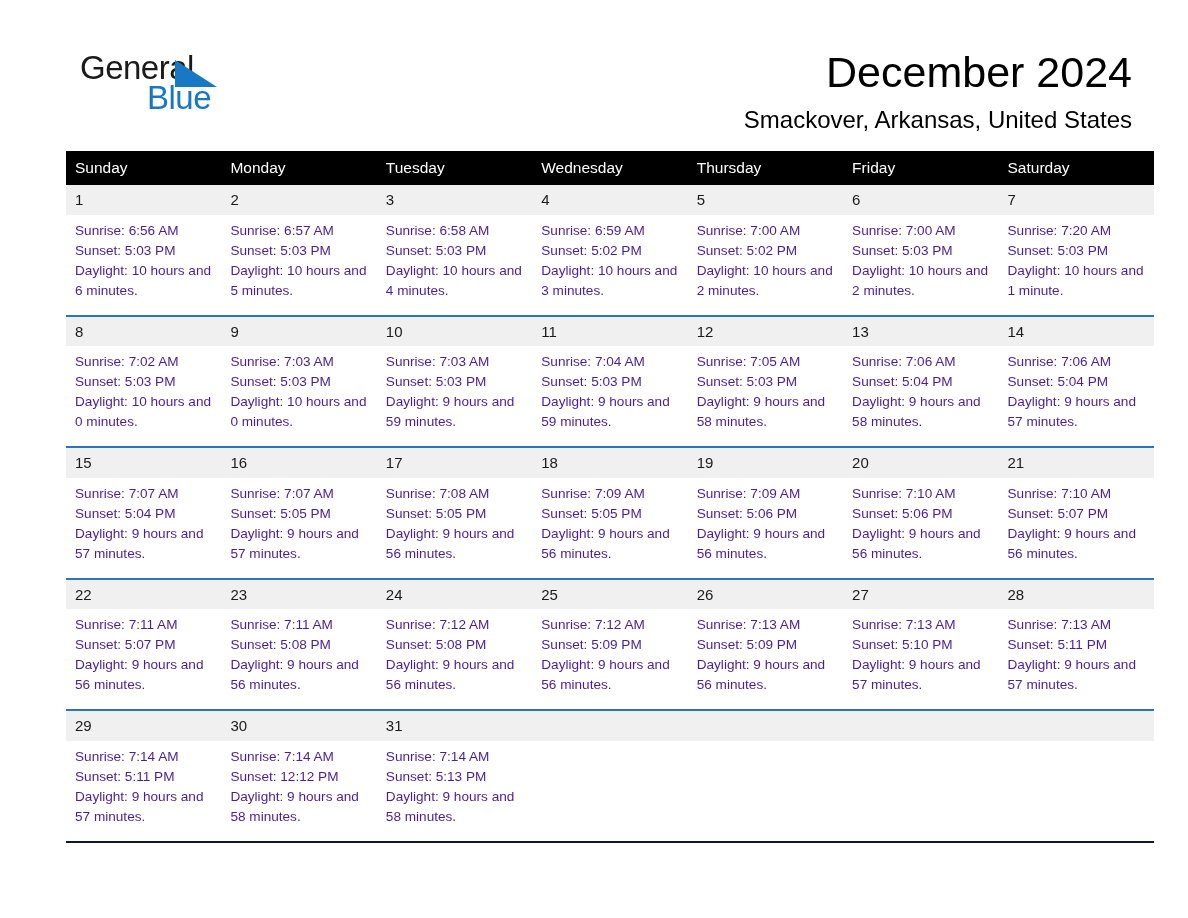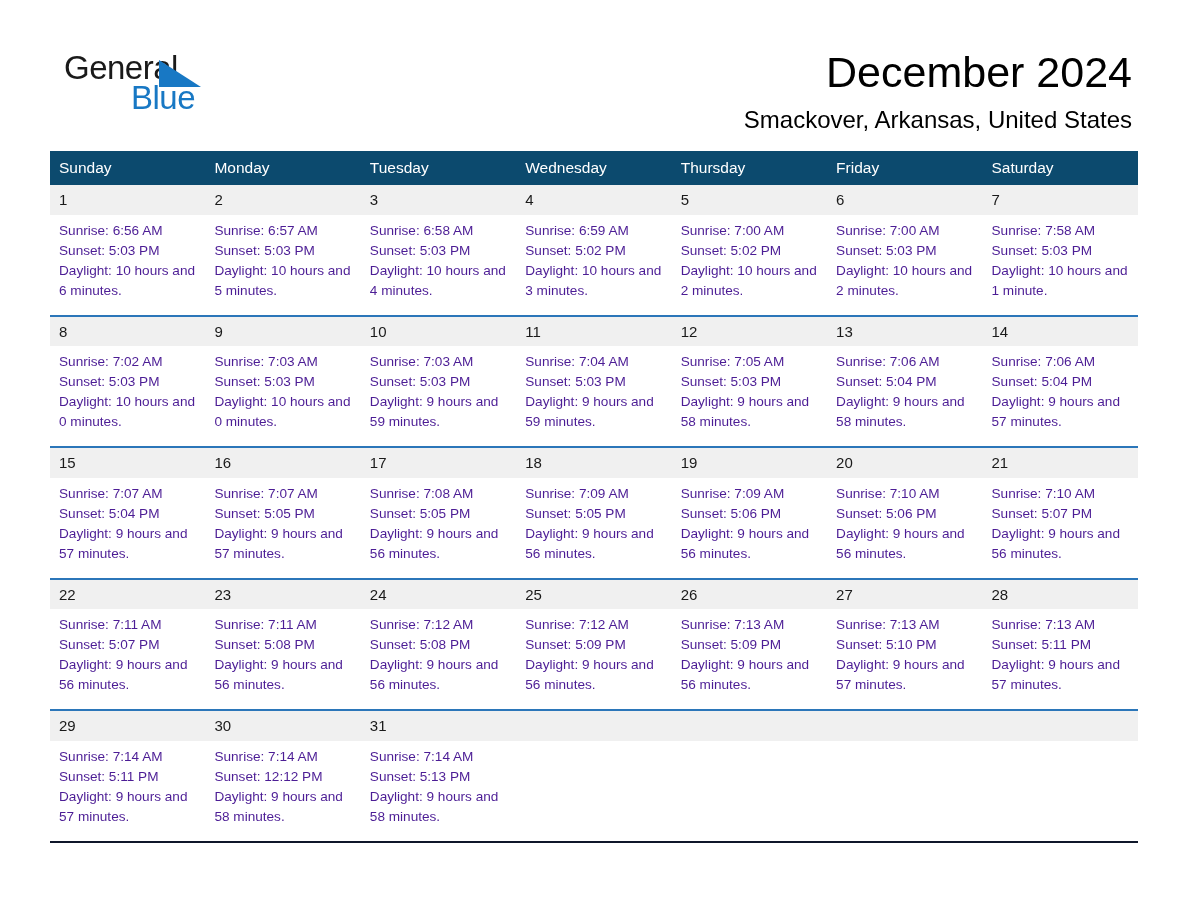--- a/index.html
+++ b/index.html
@@ -12,20 +12,21 @@
     height: 918px;
     font-family: "Liberation Sans", sans-serif;
     color: #000000;
     overflow: hidden;
   }
   .page {
     position: relative;
     width: 1188px;
     height: 804px;
     box-sizing: border-box;
+    padding-left: 16px;
   }
 
   
   .header {
     display: flex;
     align-items: flex-start;
     justify-content: space-between;
     padding: 47px 56px 0 56px;
     box-sizing: border-box;
   }
@@ -82,21 +83,21 @@
     white-space: nowrap;
   }
 
   
   .calendar {
     margin: 17px 50px 0 50px;
     width: 1088px;
   }
   .weekday-row {
     display: flex;
-    background: #0c4a6e;
+    background: #000000;
     justify-content: space-between;
   }
   .weekday {
     flex: 1 1 0;
     color: #ffffff;
     font-size: 15.5px;
     padding: 7px 0 8px 9px;
     box-sizing: border-box;
     line-height: 1.25;
   }
@@ -206,21 +207,21 @@
           <div>Sunrise: 7:00 AM</div>
           <div>Sunset: 5:02 PM</div>
           <div class="daylight-wrap">Daylight: 10 hours and 2 minutes.</div>
         </div>
         <div class="cell-detail">
           <div>Sunrise: 7:00 AM</div>
           <div>Sunset: 5:03 PM</div>
           <div class="daylight-wrap">Daylight: 10 hours and 2 minutes.</div>
         </div>
         <div class="cell-detail">
-          <div>Sunrise: 7:58 AM</div>
+          <div>Sunrise: 7:20 AM</div>
           <div>Sunset: 5:03 PM</div>
           <div class="daylight-wrap">Daylight: 10 hours and 1 minute.</div>
         </div>
       </div>
     </div>
 
     <div class="week">
       <div class="daynum-row">
         <div class="daynum">8</div>
         <div class="daynum">9</div>

